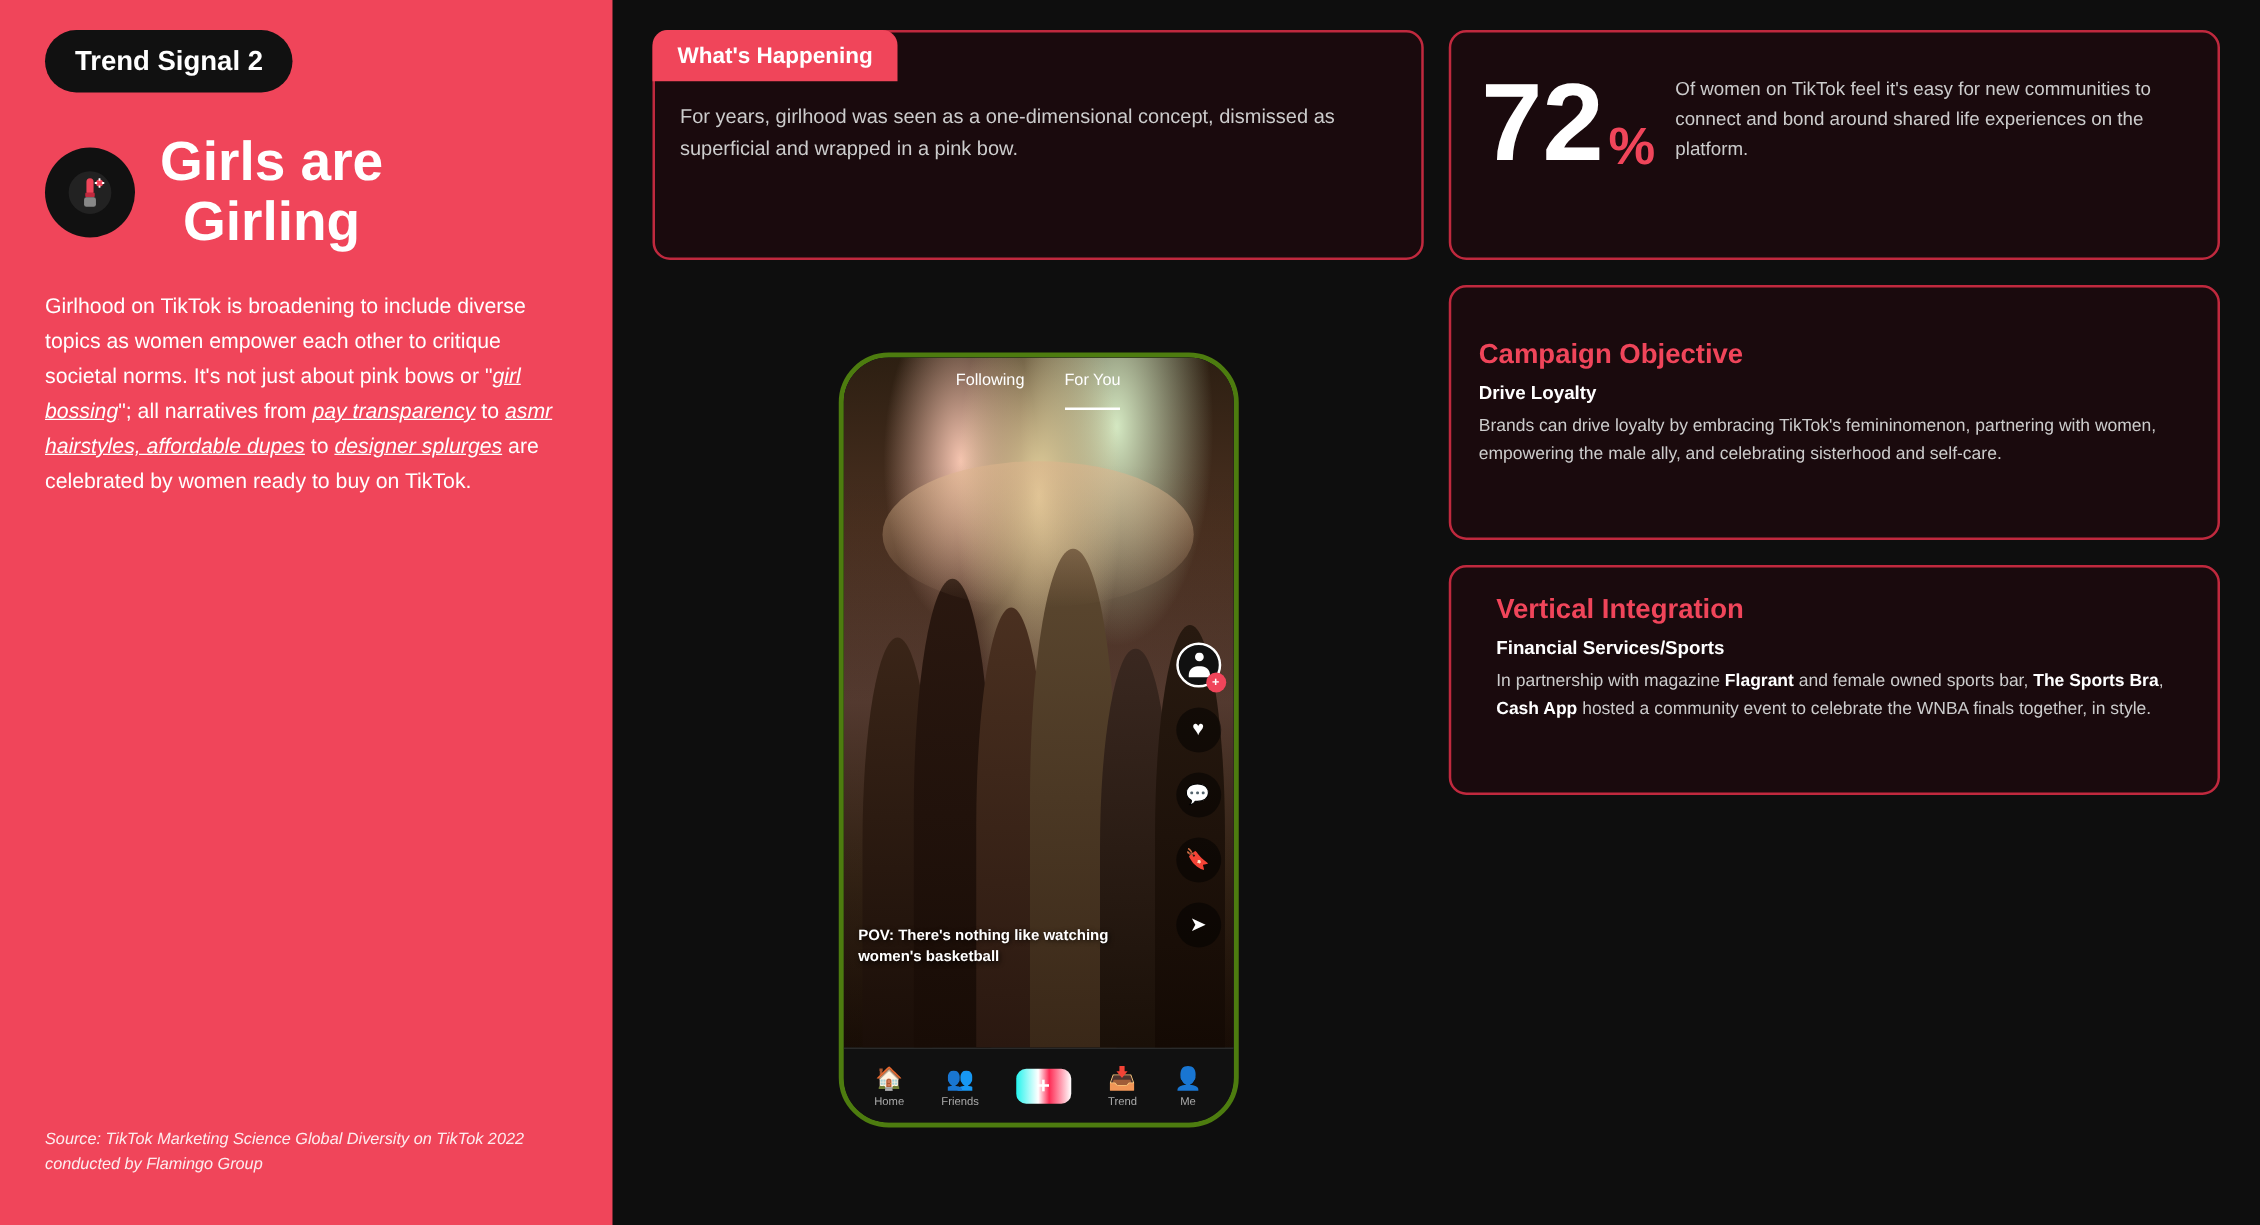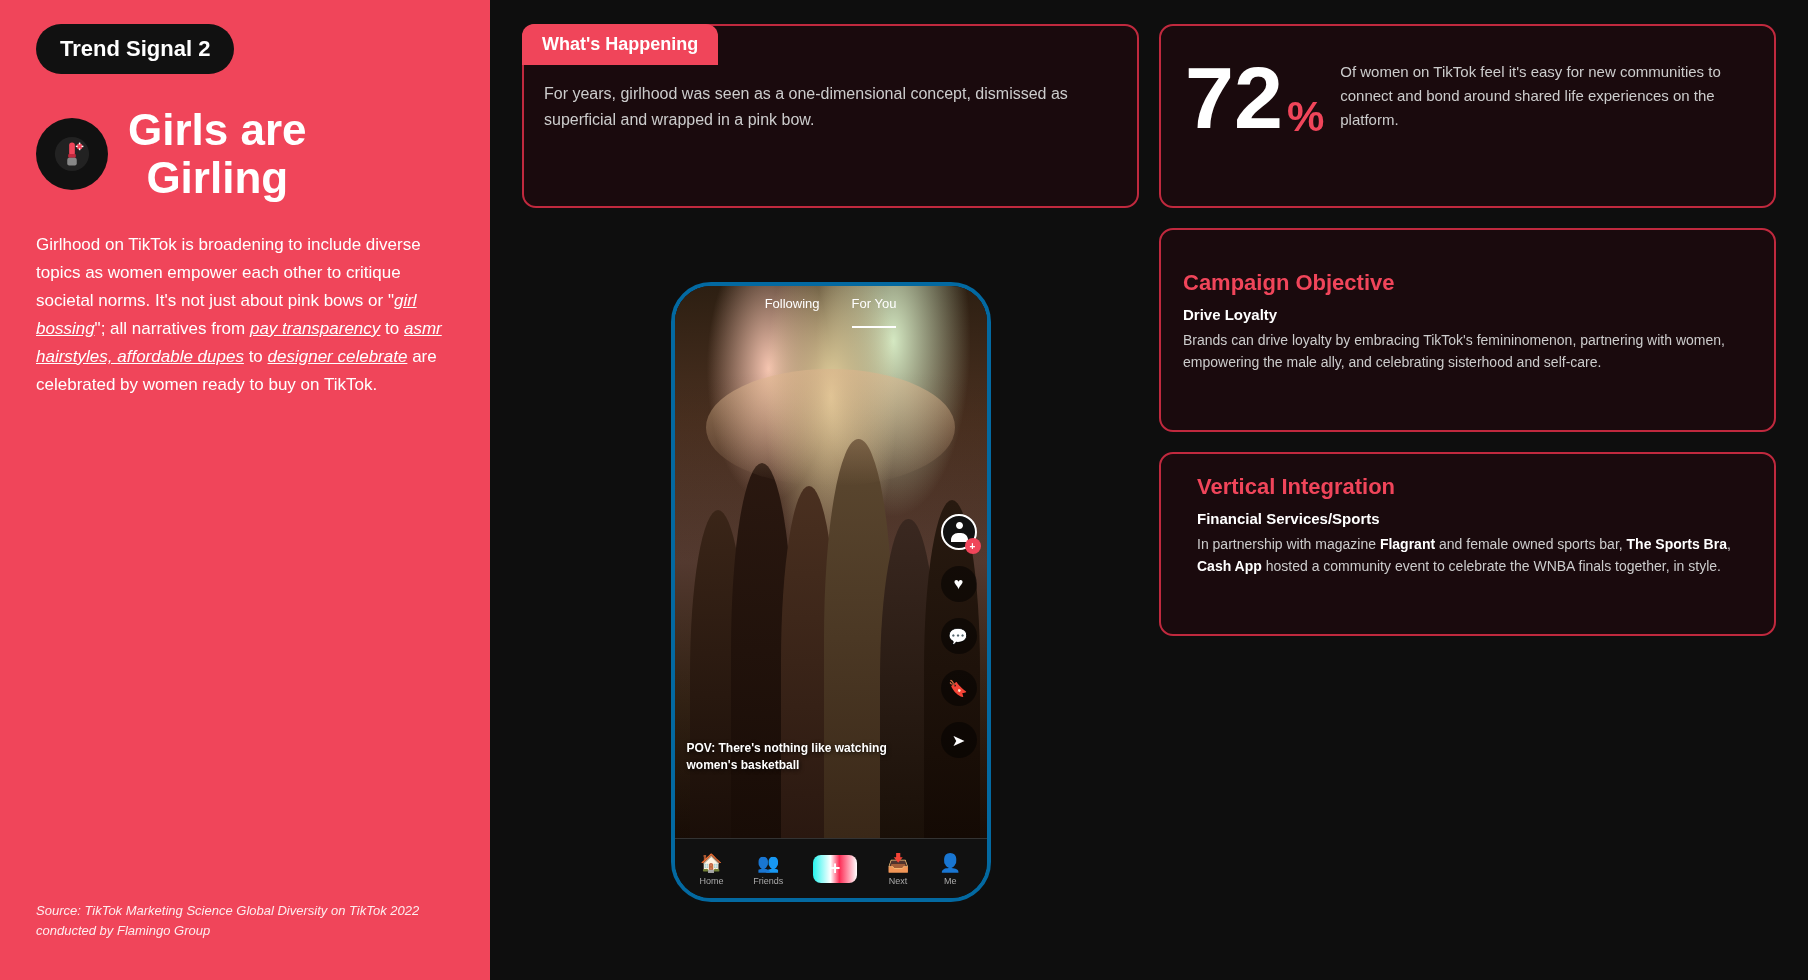--- a/index.html
+++ b/index.html
@@ -148,21 +148,21 @@
       align-items: center;
       justify-content: center;
       padding: 0;
     }
 
     .phone-mockup {
       width: 320px;
       height: 620px;
       background: #111;
       border-radius: 40px;
-      border: 4px solid #0369a1;
+      border: 4px solid #4d7c0f;
       overflow: hidden;
       position: relative;
       display: flex;
       flex-direction: column;
     }
 
     .phone-screen {
       flex: 1;
       background: #222;
       position: relative;
@@ -406,21 +406,21 @@
       </svg>
     </div>
     <h1 class="main-title">
       <span>Girls are</span><br>
       <span>Girling</span>
     </h1>
   </div>
 
   <p class="description">
     Girlhood on TikTok is broadening to include diverse topics as women empower each other to critique societal norms. It's not just about pink bows or
-    "<a href="#">girl bossing</a>"; all narratives from <a href="#">pay transparency</a> to <a href="#">asmr hairstyles, affordable dupes</a> to <a href="#">designer celebrate</a> are celebrated by women ready to buy on TikTok.
+    "<a href="#">girl bossing</a>"; all narratives from <a href="#">pay transparency</a> to <a href="#">asmr hairstyles, affordable dupes</a> to <a href="#">designer splurges</a> are celebrated by women ready to buy on TikTok.
   </p>
 
   <div class="source-text">Source: TikTok Marketing Science Global Diversity on TikTok 2022 conducted by Flamingo Group</div>
 </div>
 
 <div class="right-panel">
 
   <div class="card-whats-happening">
     <div class="card-header-tab">
       <span>What's Happening</span>
@@ -480,21 +480,21 @@
         </div>
         <div class="phone-nav-item">
           <div class="phone-nav-icon">👥</div>
           <span>Friends</span>
         </div>
         <div class="phone-nav-item">
           <div class="phone-nav-plus">+</div>
         </div>
         <div class="phone-nav-item">
           <div class="phone-nav-icon">📥</div>
-          <span>Next</span>
+          <span>Trend</span>
         </div>
         <div class="phone-nav-item">
           <div class="phone-nav-icon">👤</div>
           <span>Me</span>
         </div>
       </div>
     </div>
   </div>
 
   <div class="stat-card">

